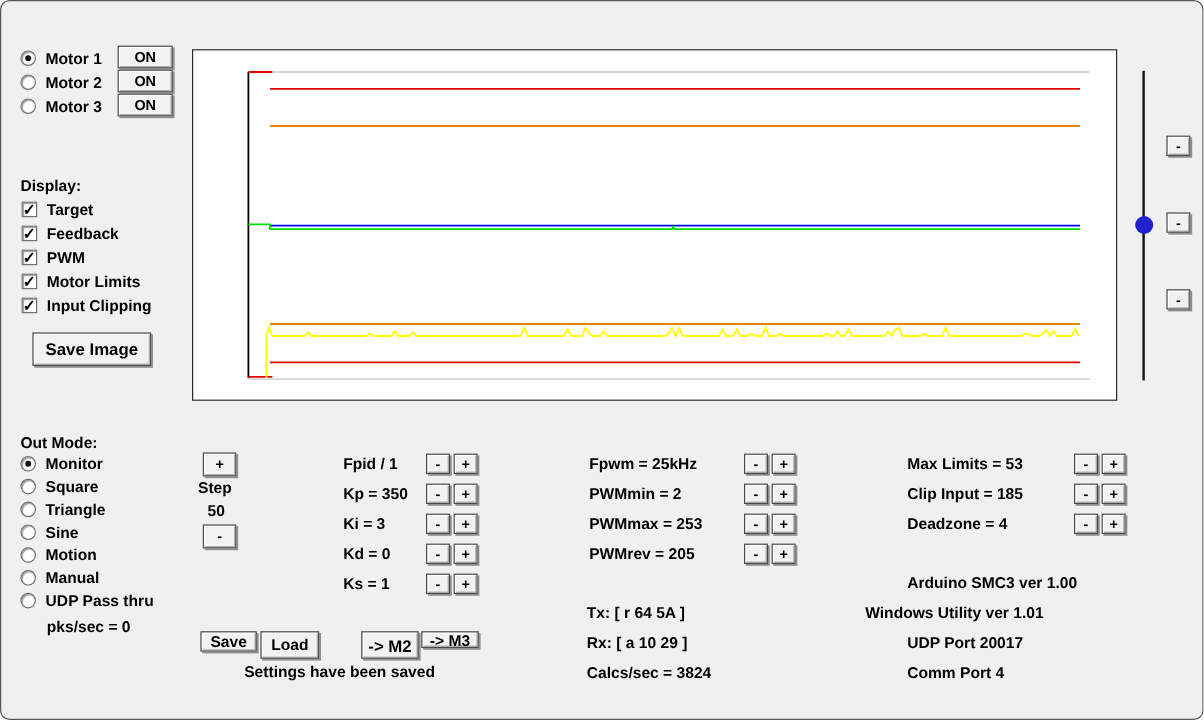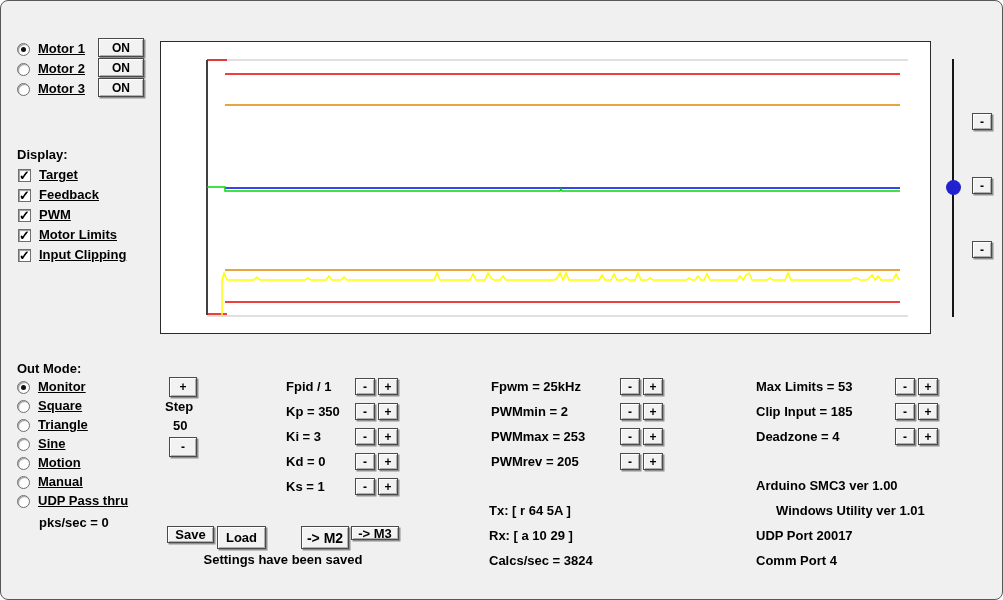--- a/index.html
+++ b/index.html
@@ -15,21 +15,21 @@
   .caption-btn { position:absolute; top:0; width:46px; height:30px; display:flex; align-items:center; justify-content:center; font-size:13px; color:#1b1b1b; }
   .caption-btn.disabled { color:#b8b8b8; }
   
   .btn {
     background:#f2f2f2; border:1px solid #4a4a4a; color:#000;
     box-shadow: 1.5px 1.5px 0 #8f8f8f, inset 1px 1px 0 #ffffff, inset -1px -1px 0 #b0b0b0;
     display:flex; align-items:center; justify-content:center;
     font-weight:bold; font-family:"Liberation Sans",sans-serif; cursor:default;
   }
   .lbl { font-size:13px; font-weight:bold; color:#000; white-space:nowrap; }
-  .row { display:flex; align-items:flex-end; gap:8px;text-decoration:underline; }
+  .row { display:flex; align-items:center; gap:8px; }
   .radio {
     width:13px; height:13px; border-radius:50%; background:#fff; flex:0 0 13px;
     border:1px solid #6f6f6f; box-shadow: inset 1px 1px 1px #9a9a9a; position:relative;
   }
   .radio.on::after { content:""; position:absolute; left:3px; top:3px; width:5px; height:5px; border-radius:50%; background:#111; }
   .check {
     width:13px; height:13px; background:#fff; flex:0 0 13px;
     border:1px solid #6f6f6f; box-shadow: inset 1px 1px 1px #9a9a9a; position:relative;
   }
   .check.on::after { content:"✓"; position:absolute; left:0px; top:-2px; font-size:13px; font-weight:bold; color:#000; }
@@ -77,20 +77,21 @@
     <span class="lbl">PWM</span>
   </div>
   <div class="abs row" style="left:17px;top:226px">
     <span class="check on"></span>
     <span class="lbl">Motor Limits</span>
   </div>
   <div class="abs row" style="left:17px;top:246px">
     <span class="check on"></span>
     <span class="lbl">Input Clipping</span>
   </div>
+  <div class="btn abs" style="left:26px;top:276px;width:99px;height:28px;font-size:14px">Save Image</div>
 
   <div class="abs lbl" style="left:16px;top:360px">Out Mode:</div>
   <div class="abs row" style="left:16px;top:378px">
     <span class="radio on"></span>
     <span class="lbl">Monitor</span>
   </div>
   <div class="abs row" style="left:16px;top:397px">
     <span class="radio"></span>
     <span class="lbl">Square</span>
   </div>
@@ -211,17 +212,17 @@
   <div class="btn abs" style="left:216px;top:525px;width:49px;height:23px;font-size:13px">Load</div>
   <div class="btn abs" style="left:300px;top:525px;width:48px;height:23px;font-size:14px">-&gt; M2</div>
   <div class="btn abs" style="left:350px;top:525px;width:48px;height:14px;font-size:13px">-&gt; M3</div>
   <div class="abs lbl" style="left:166px;top:551px;width:232px;text-align:center">Settings have been saved</div>
 
   <div class="abs lbl" style="left:488px;top:502px">Tx: [ r 64 5A ]</div>
   <div class="abs lbl" style="left:488px;top:527px">Rx: [ a 10 29 ]</div>
   <div class="abs lbl" style="left:488px;top:552px">Calcs/sec = 3824</div>
 
   <div class="abs lbl" style="left:755px;top:477px">Arduino SMC3 ver 1.00</div>
-  <div class="abs lbl" style="left:775px;top:502px">Windows Utility ver 1.01</div>
+  <div class="abs lbl" style="left:720px;top:502px">Windows Utility ver 1.01</div>
   <div class="abs lbl" style="left:755px;top:527px">UDP Port 20017</div>
   <div class="abs lbl" style="left:755px;top:552px">Comm Port 4</div>
 
 </div>
 
 </body></html>

